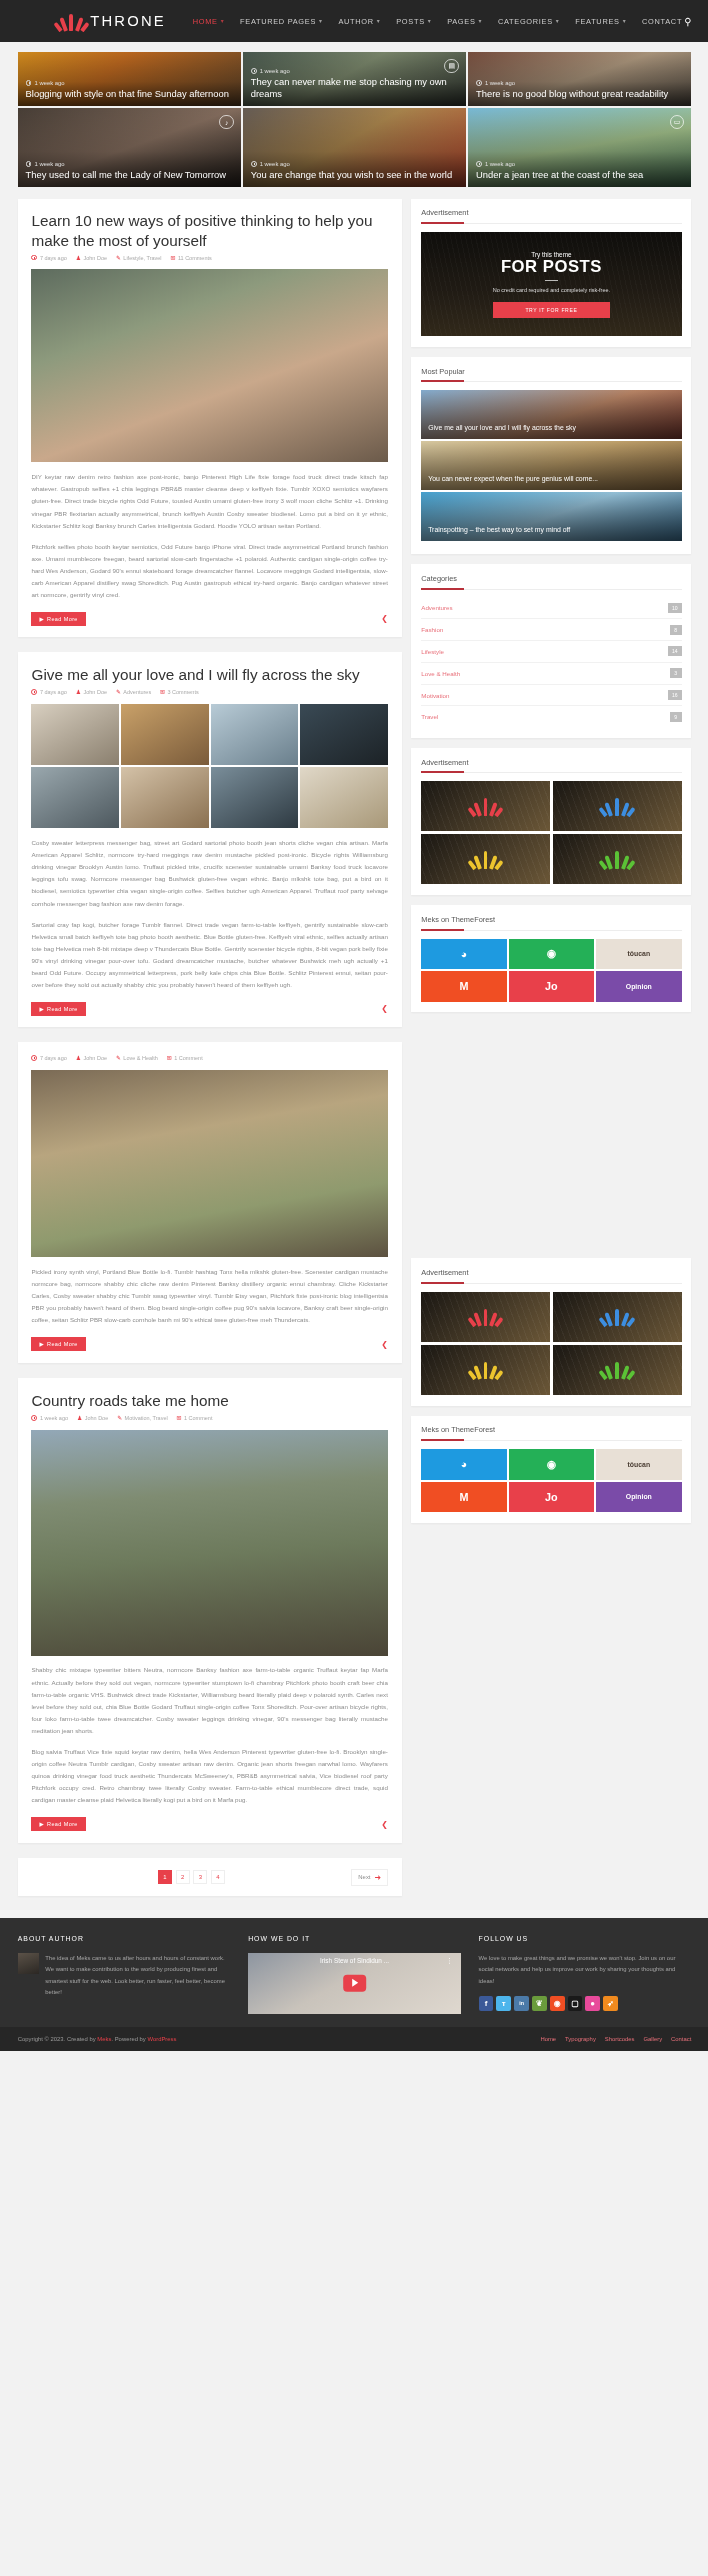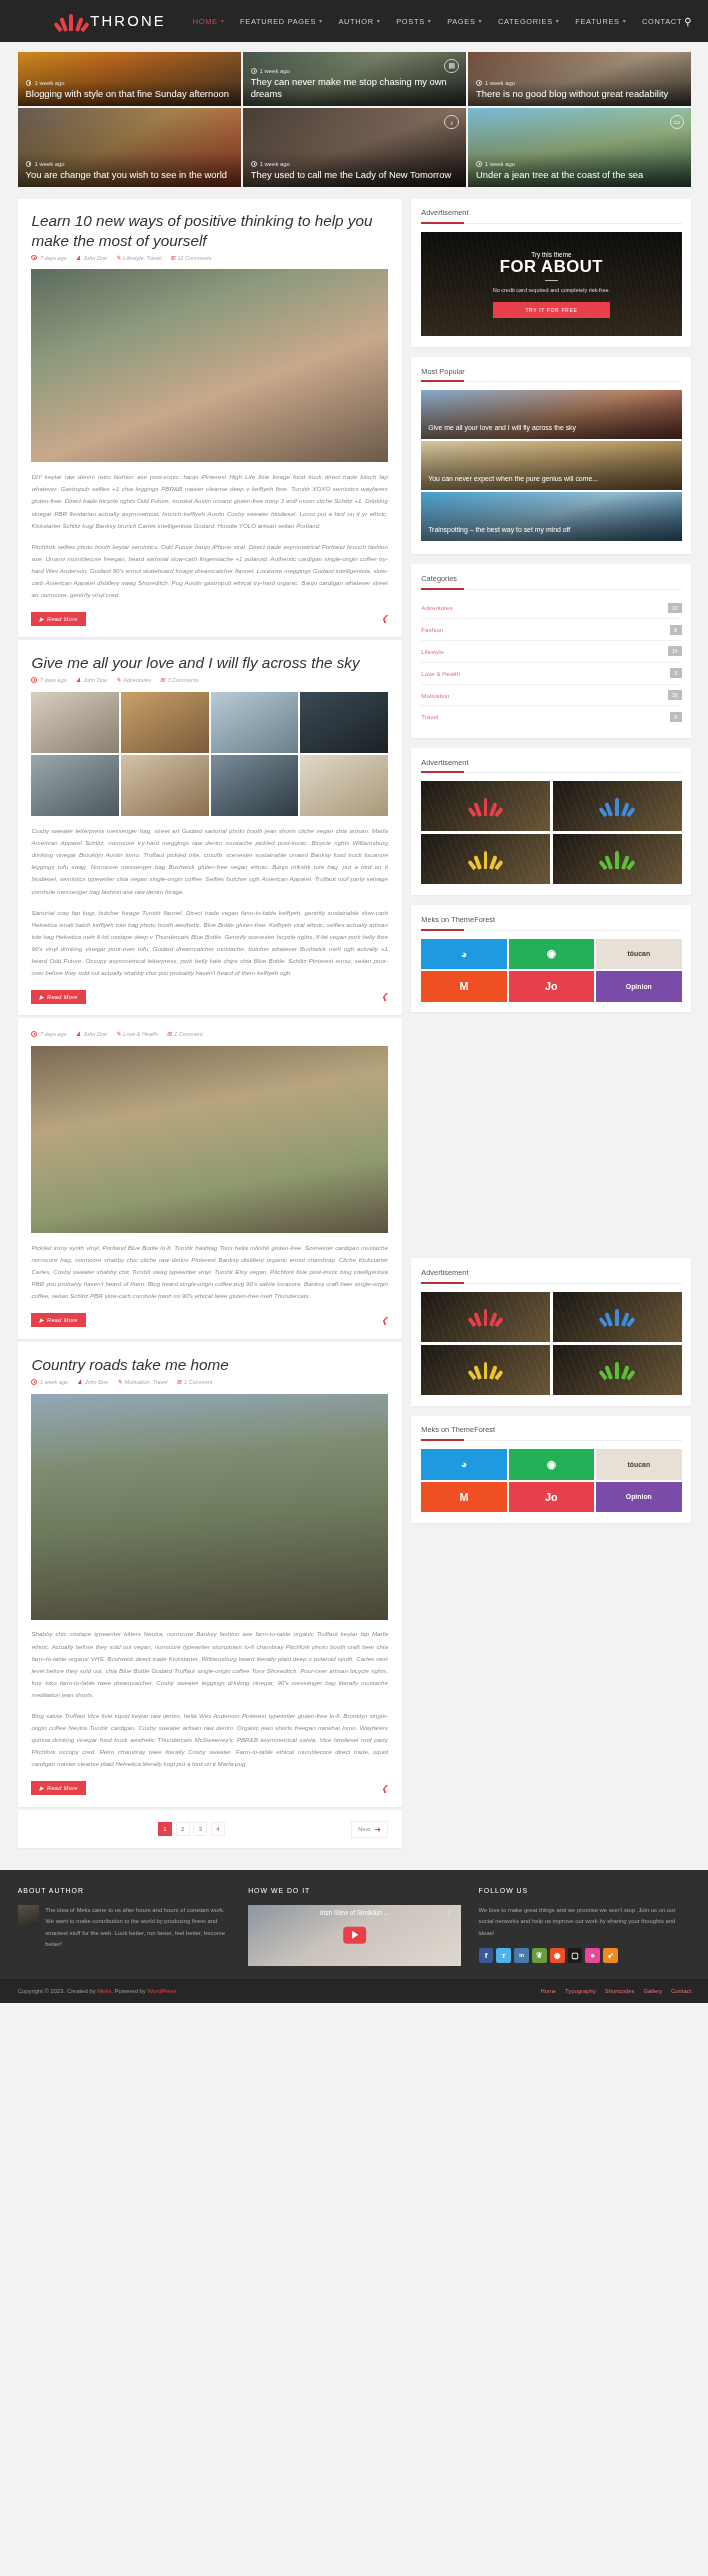--- a/index.html
+++ b/index.html
@@ -70,23 +70,22 @@
   .clock { display:inline-block; width:5.9px; height:5.9px; border:1px solid currentColor; border-radius:50%; position: relative; }
   .clock::after{ content:''; position:absolute; left:2px; top:1px; width:1px; height:2px; background:currentColor; }
 
   
   .wrap { display: flex; gap: 9.8px; padding: 9.8px 17.7px 21.7px 17.7px; align-items: flex-start; }
   .content { width: 384px; }
   .sidebar { width: 93px; flex: 1; }
 
   
   .post {
-    background: #fff; padding: 12.8px 13.8px 11.8px 13.8px; margin-bottom: 3px;
+    background: #fff; padding: 12.8px 13.8px 11.8px 13.8px; margin-bottom: 15px;
     box-shadow: 0 1px 2px rgba(0,0,0,.05);
-    font-style: italic;
   }
   .post-title { font-size: 15.3px; line-height: 1.25; color: #333; font-weight: 400; margin-bottom: 4.9px; }
   .post-meta { display: flex; gap: 8.9px; font-size: 5.5px; color: #a9a9a9; margin-bottom: 8.9px; flex-wrap: wrap; }
   .post-meta .mi { display: flex; align-items: center; gap: 2.5px; }
   .post-meta .mi .ic { color: #e8404a; font-size: 5.9px; }
   .post-img { width: 100%; height: 193px; background-size: cover; background-position: center; display: block; }
   .post-p { font-size: 6.2px; line-height: 1.95; color: #8c8c8c; margin-top: 8.9px; text-align: justify; }
   .post-foot { display: flex; align-items: center; margin-top: 10.8px; }
   .readmore {
     background: #e8404a; color: #fff; font-size: 5.5px; letter-spacing: 0.4px;
@@ -271,40 +270,40 @@
           <div class="feat-date">
             <span class="clock"></span>
             <span>1 week ago</span>
           </div>
           <div class="feat-title">There is no good blog without great readability</div>
         </div>
       </a>
     </div>
   <div class="feat-row two" id="featRow2">
       <a class="feat-card">
-        <div class="feat-bg" style="background: linear-gradient(150deg, rgb(106, 96, 88) 0%, rgb(176, 138, 80) 45%, rgb(192, 74, 48) 100%);"></div>
-        <div class="feat-shade"></div>
-        <div class="feat-inner">
-          <div class="feat-date">
-            <span class="clock"></span>
-            <span>1 week ago</span>
-          </div>
-          <div class="feat-title">You are change that you wish to see in the world</div>
-        </div>
-      </a>
-      <a class="feat-card">
         <div class="feat-bg" style="background: linear-gradient(160deg, rgb(74, 64, 56) 0%, rgb(138, 114, 98) 50%, rgb(46, 39, 34) 100%);"></div>
         <div class="feat-shade"></div>
         <div class="fmt-badge">♪</div>
         <div class="feat-inner">
           <div class="feat-date">
             <span class="clock"></span>
             <span>1 week ago</span>
           </div>
           <div class="feat-title">They used to call me the Lady of New Tomorrow</div>
+        </div>
+      </a>
+      <a class="feat-card">
+        <div class="feat-bg" style="background: linear-gradient(150deg, rgb(106, 96, 88) 0%, rgb(176, 138, 80) 45%, rgb(192, 74, 48) 100%);"></div>
+        <div class="feat-shade"></div>
+        <div class="feat-inner">
+          <div class="feat-date">
+            <span class="clock"></span>
+            <span>1 week ago</span>
+          </div>
+          <div class="feat-title">You are change that you wish to see in the world</div>
         </div>
       </a>
       <a class="feat-card">
         <div class="feat-bg" style="background: linear-gradient(170deg, rgb(126, 194, 224) 0%, rgb(168, 200, 144) 50%, rgb(74, 122, 90) 100%);"></div>
         <div class="feat-shade"></div>
         <div class="fmt-badge">▭</div>
         <div class="feat-inner">
           <div class="feat-date">
             <span class="clock"></span>
             <span>1 week ago</span>
@@ -470,21 +469,21 @@
 
   <aside class="sidebar">
 
     <div class="widget">
       <div class="widget-title">Advertisement</div>
       <div class="ad-free">
         <div class="bg"></div>
           <div class="ov"></div>
         <div class="ad-in">
           <div class="ad-l1">Try this theme</div>
-          <div class="ad-l2">FOR ABOUT</div>
+          <div class="ad-l2">FOR POSTS</div>
           <div class="ad-rule"></div>
           <div class="ad-l3">No credit card required and completely risk-free.</div>
           <div class="ad-btn">TRY IT FOR FREE</div>
         </div>
       </div>
     </div>
 
     <div class="widget">
       <div class="widget-title">Most Popular</div>
       <div id="popList">

